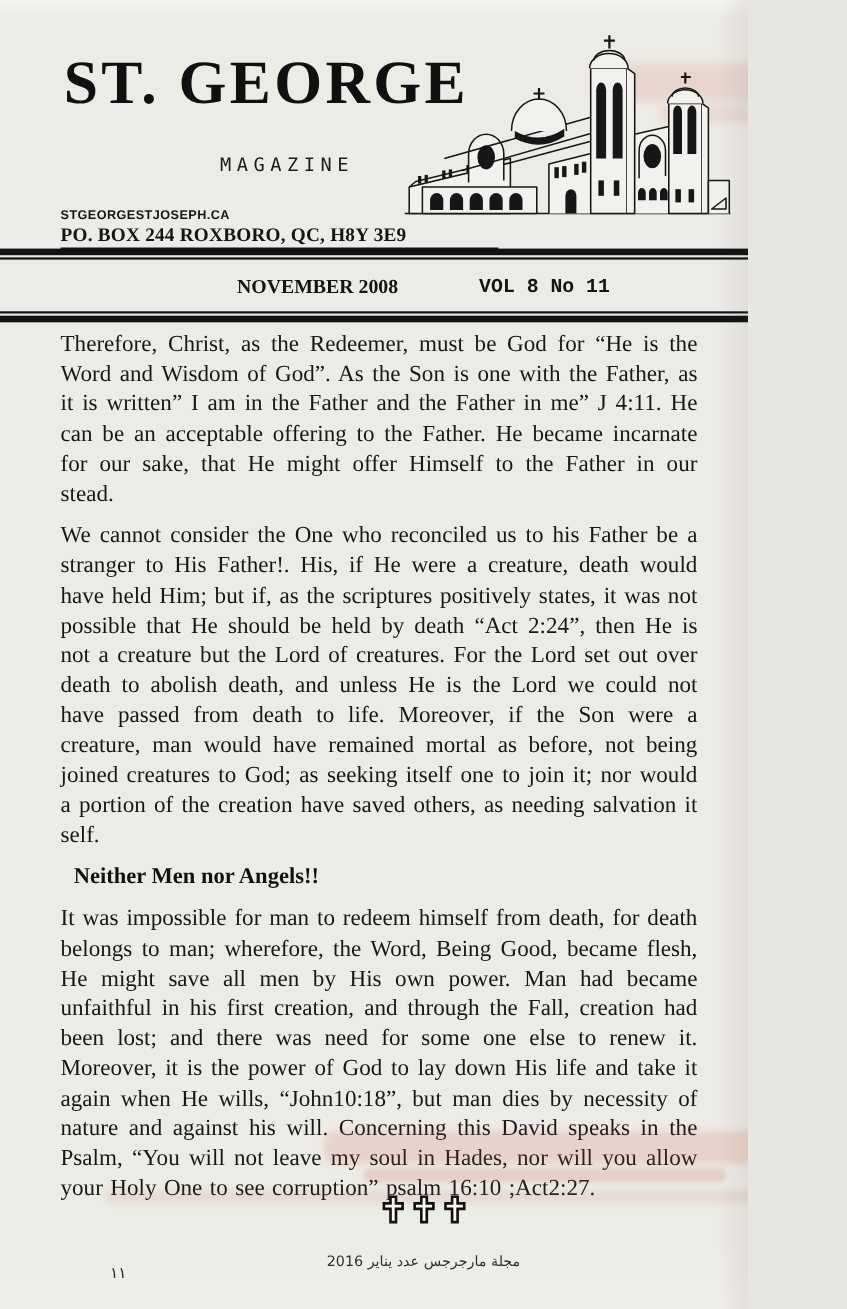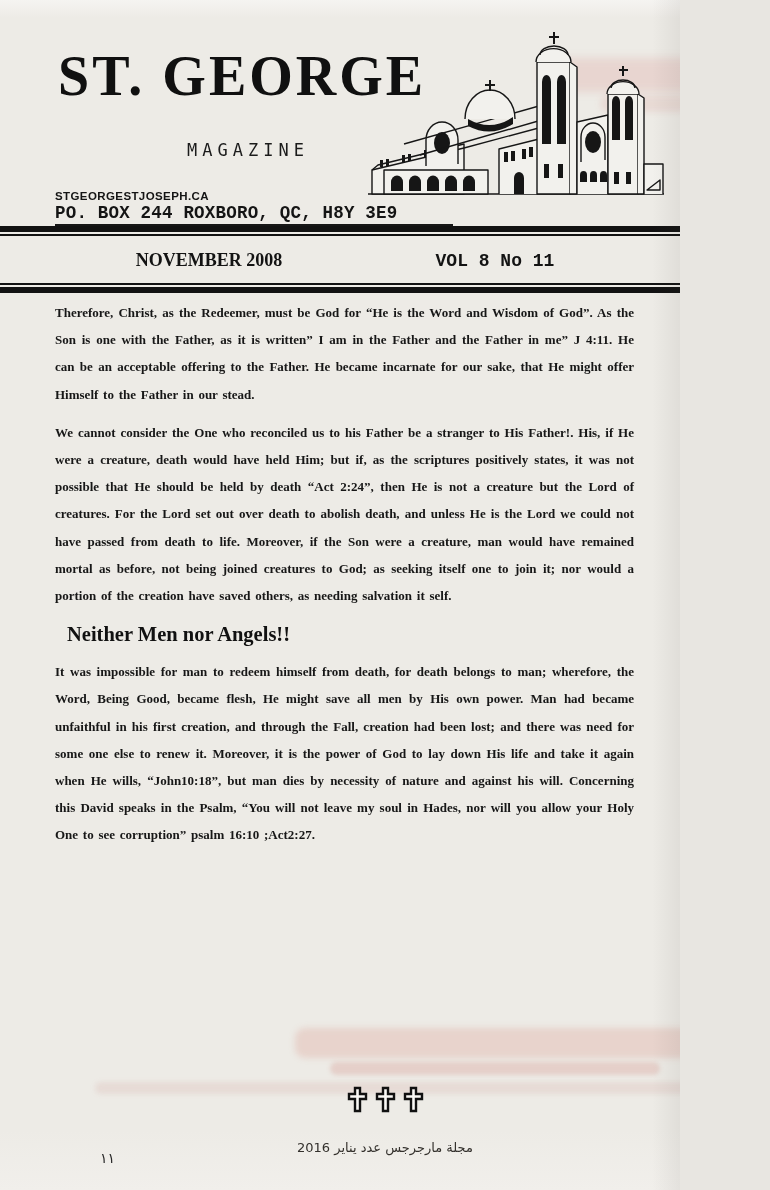--- a/index.html
+++ b/index.html
@@ -22,65 +22,65 @@
     pointer-events:none;
   }
 
   
   .masthead{position:relative;height:226px;}
   .mag-title{
     position:absolute;left:58px;top:44px;margin:0;
     font-size:56px;font-weight:bold;letter-spacing:3px;color:#101010;
   }
   .mag-subtitle{
-    position:absolute;left:187px;top:140px;
+    position:absolute;left:200px;top:140px;
     font-family:"DejaVu Sans Mono","Liberation Mono",monospace;
     font-size:17px;letter-spacing:5px;color:#1b1b1b;
   }
   .mag-site{
     position:absolute;left:55px;top:190px;
     font-family:"Liberation Sans",sans-serif;
     font-size:11.5px;font-weight:bold;letter-spacing:.4px;color:#141414;text-align:right;
   }
   .mag-address{
     position:absolute;left:55px;top:203px;width:398px;
     font-size:17.5px;font-weight:bold;letter-spacing:.2px;
-    border-bottom:2px solid #171717;padding-bottom:1px;color:#141414;font-family:Liberation Mono, monospace;
+    border-bottom:2px solid #171717;padding-bottom:1px;color:#141414;
   }
   .church{position:absolute;right:14px;top:22px;width:302px;height:188px;}
 
   
   .rule{position:relative;margin:0 0;}
   .rule-a{height:10px;margin:0 0 0 0;}
   .rule-a .bar{position:absolute;left:0;right:0;top:0;height:6px;background:#121212;}
   .rule-a .line{position:absolute;left:0;right:0;top:8px;height:2px;background:#121212;}
   .rule-b{height:10px;}
   .rule-b .line{position:absolute;left:0;right:0;top:0;height:2px;background:#121212;}
   .rule-b .bar{position:absolute;left:0;right:0;top:4px;height:6px;background:#121212;}
 
   
   .issue-bar{
     display:flex;align-items:center;
     padding:14px 52px 12px 56px;
     font-size:18px;font-weight:bold;color:#131313;
   }
-  .issue-bar .d{flex:1.15;text-align:center;}
+  .issue-bar .d{flex:1.15;text-align:right;}
   .issue-bar .v{flex:1;text-align:center;font-family:Liberation Mono, monospace;}
   .issue-bar .c{flex:1.25;text-align:right;padding-right:4px;}
 
   
   .article{padding:6px 46px 0 55px;}
   .article h2{
     margin:8px 0 10px 0;text-align:center;
     font-size:25px;font-weight:normal;letter-spacing:.3px;color:#141414;
   }
   .article p{
     margin:0 0 11px 0;
-    font-size:13px;line-height:27.2px;text-align:justify;
-    word-spacing:1.5px;color:#171717;font-weight:bold;
+    font-size:21px;line-height:27.2px;text-align:justify;
+    word-spacing:1.5px;color:#171717;
   }
   .article h3{
     margin:14px 0 12px 12px;
     font-size:20.5px;font-weight:bold;color:#111;
   }
 
   
   .crosses{
     position:absolute;left:0;top:1086px;width:770px;
     display:flex;justify-content:center;gap:7px;

